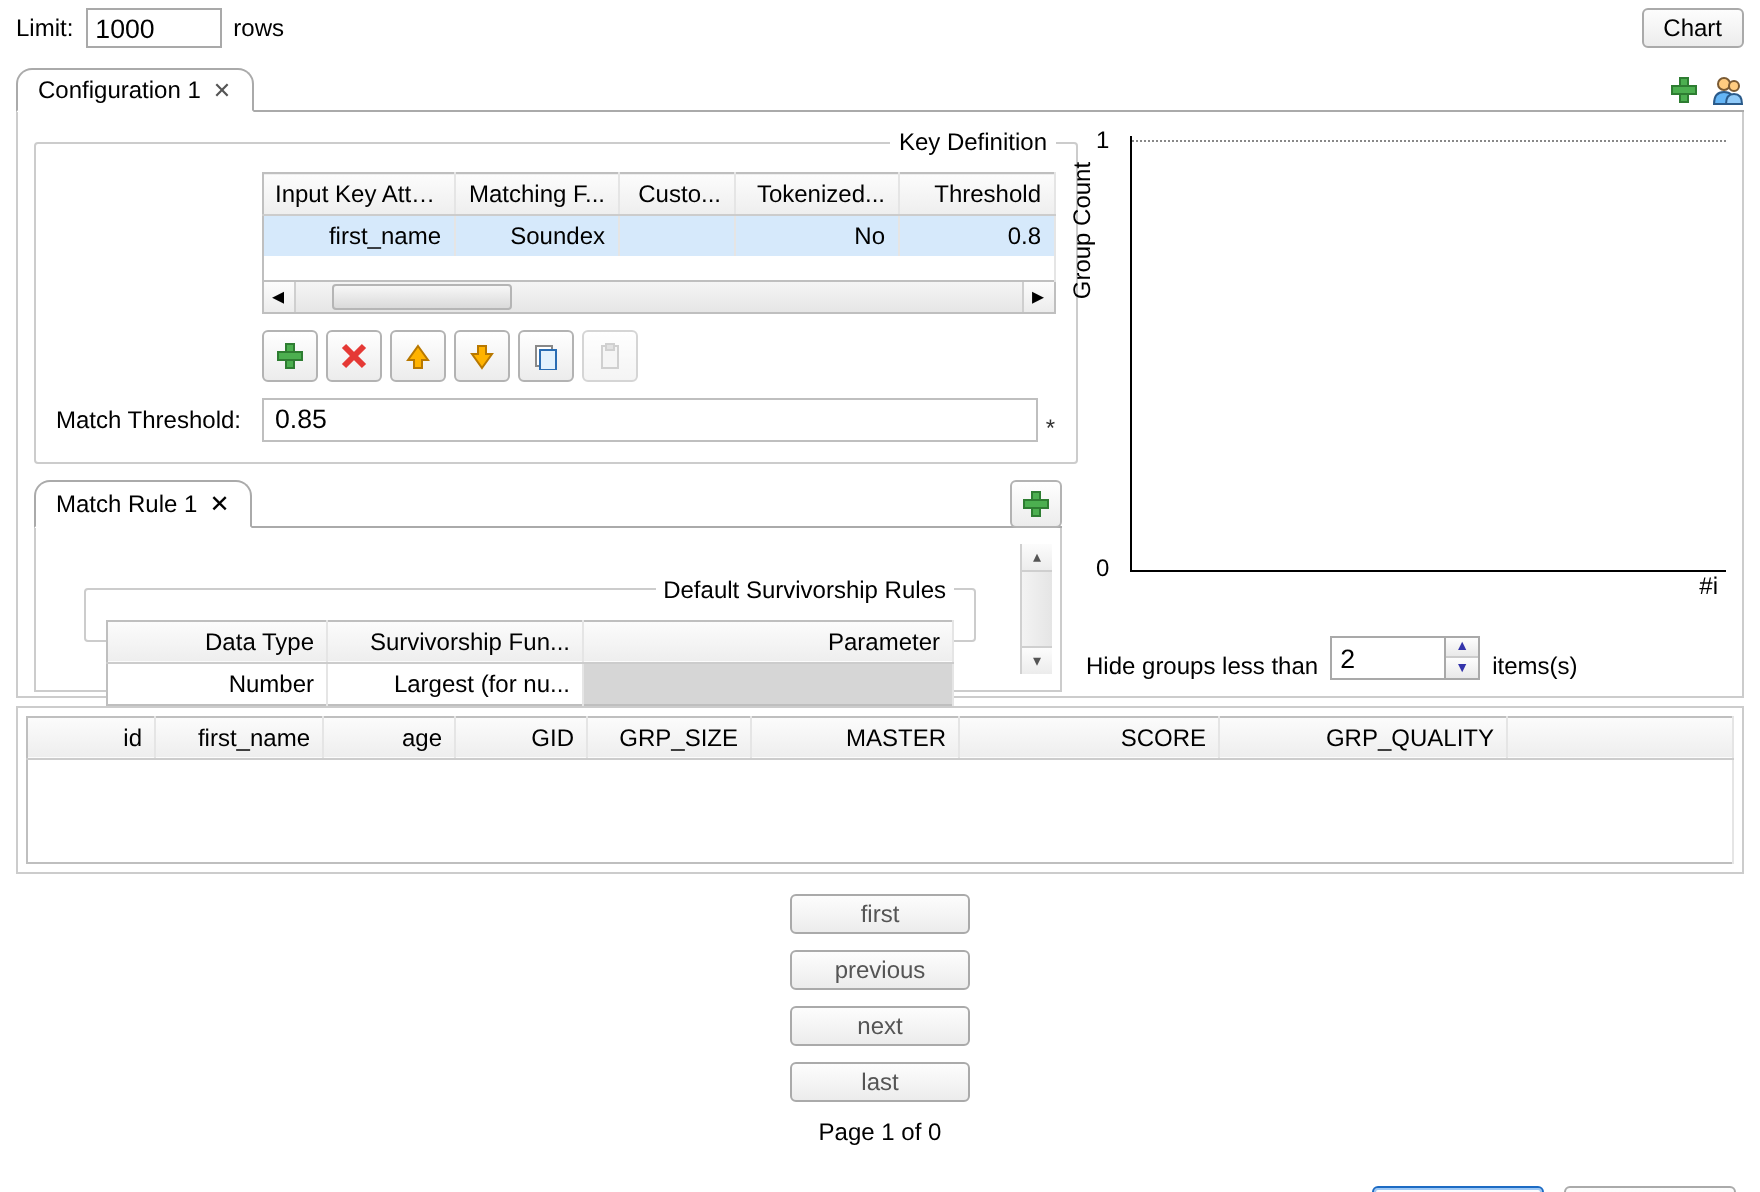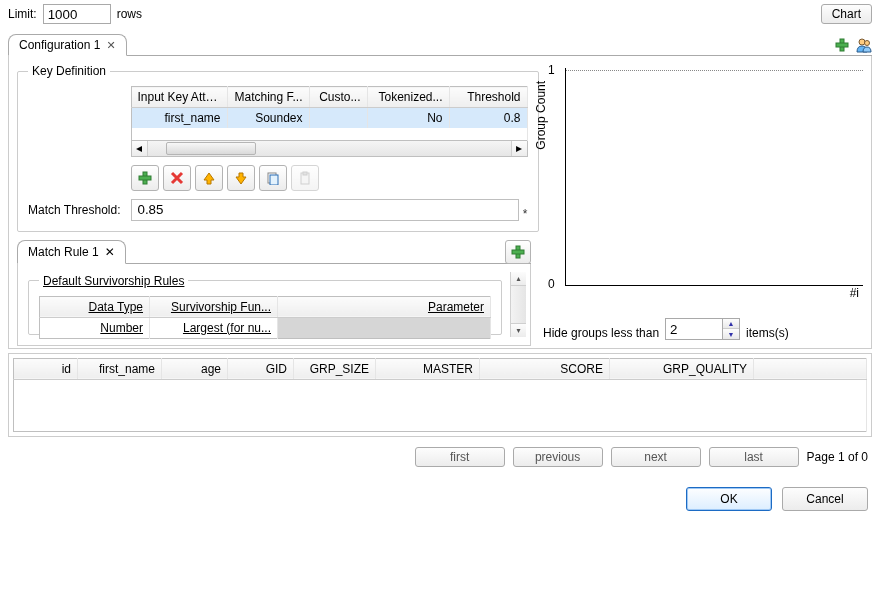--- a/index.html
+++ b/index.html
@@ -87,21 +87,21 @@
   .config-flex { display: flex; gap: 12px; }
   .left-side { flex: 1 1 auto; min-width: 0; }
   .right-side { width: 320px; flex: 0 0 320px; }
 
   fieldset {
     border: 1px solid #ccc;
     border-radius: 2px;
     padding: 8px 10px 10px 10px;
     margin: 0 0 8px 0;
   }
-  legend { padding: 0 4px; }
+  legend { padding: 0 4px; text-align: right; }
 
   .key-grid {
     display: grid;
     grid-template-columns: auto 1fr;
     gap: 8px 10px;
     align-items: center;
   }
   .key-table-wrap { }
 
   table.grid {
@@ -243,20 +243,21 @@
   }
   .sb-v .sv-arrow { position:absolute; left:0; right:0; height:14px; background:linear-gradient(#fcfcfc,#ececec); display:flex;align-items:center;justify-content:center; font-size:8px; color:#555;}
   .sb-v .sv-arrow.top{ top:0; border-bottom:1px solid #cfcfcf;}
   .sb-v .sv-arrow.bot{ bottom:0; border-top:1px solid #cfcfcf;}
 
   .lower-table-wrap { margin: 4px 8px 0 8px; border:1px solid #ccc; padding:4px; }
 
   .pager {
     display:flex; gap:8px; justify-content:flex-end; align-items:center;
     padding: 10px 12px;
+    flex-direction: column;
   }
   .pager .btn { width: 90px; color:#555; }
 
   .dialog-buttons {
     display:flex; gap:10px; justify-content:flex-end;
     padding: 10px 12px 12px 12px;
   }
   .dialog-buttons .btn { width: 86px; padding:4px 10px; }
 
   svg { display:block; }
@@ -394,21 +395,21 @@
           <span class="close-x">✕</span>
         </div>
         <div class="icon-btn mr-add">
           <svg width="14" height="14">
               <rect x="5" y="1" width="4" height="12" fill="#4caf50" stroke="#2e7d32"></rect>
               <rect x="1" y="5" width="12" height="4" fill="#4caf50" stroke="#2e7d32"></rect>
             </svg>
         </div>
       </div>
       <div class="surv-body">
-        <fieldset style="flex:1; margin:2px;text-decoration:underline;">
+        <fieldset style="flex:1; margin:16px;">
           <legend>Default Survivorship Rules</legend>
           <table class="grid">
             <colgroup>
                 <col style="width:110px">
                 <col style="width:128px">
                 <col>
               </colgroup>
             <thead>
                 <tr>
               <th>Data Type</th>

